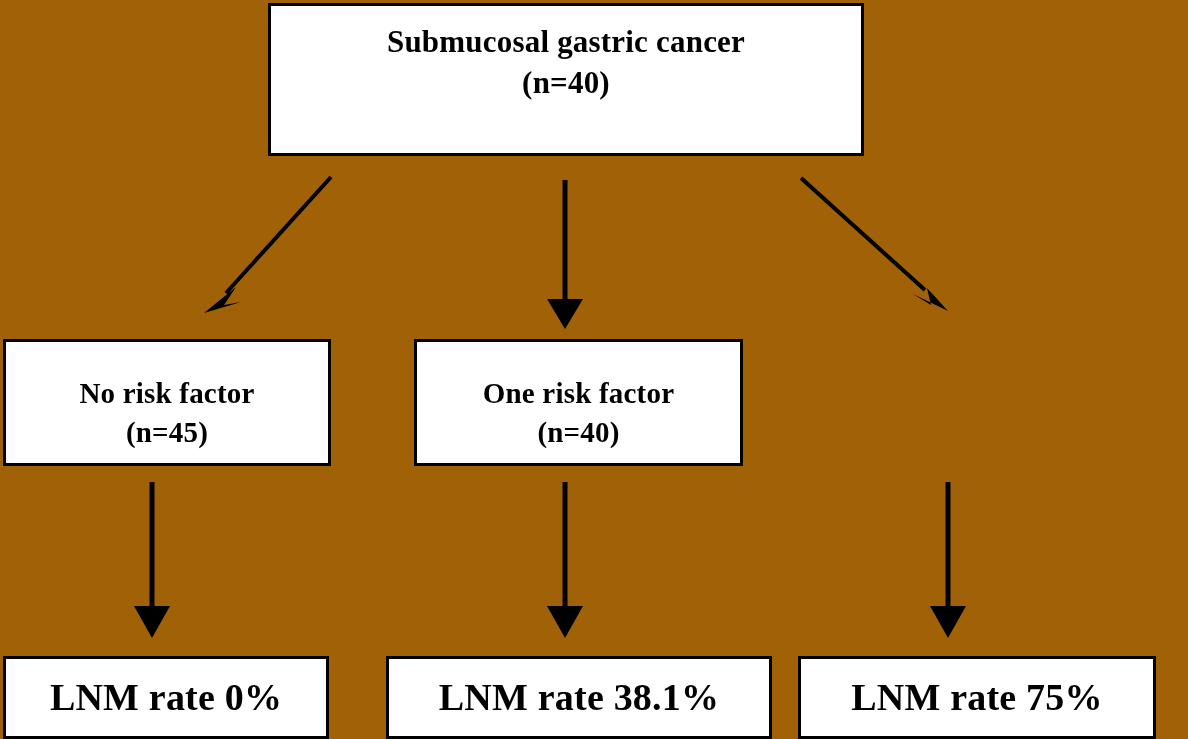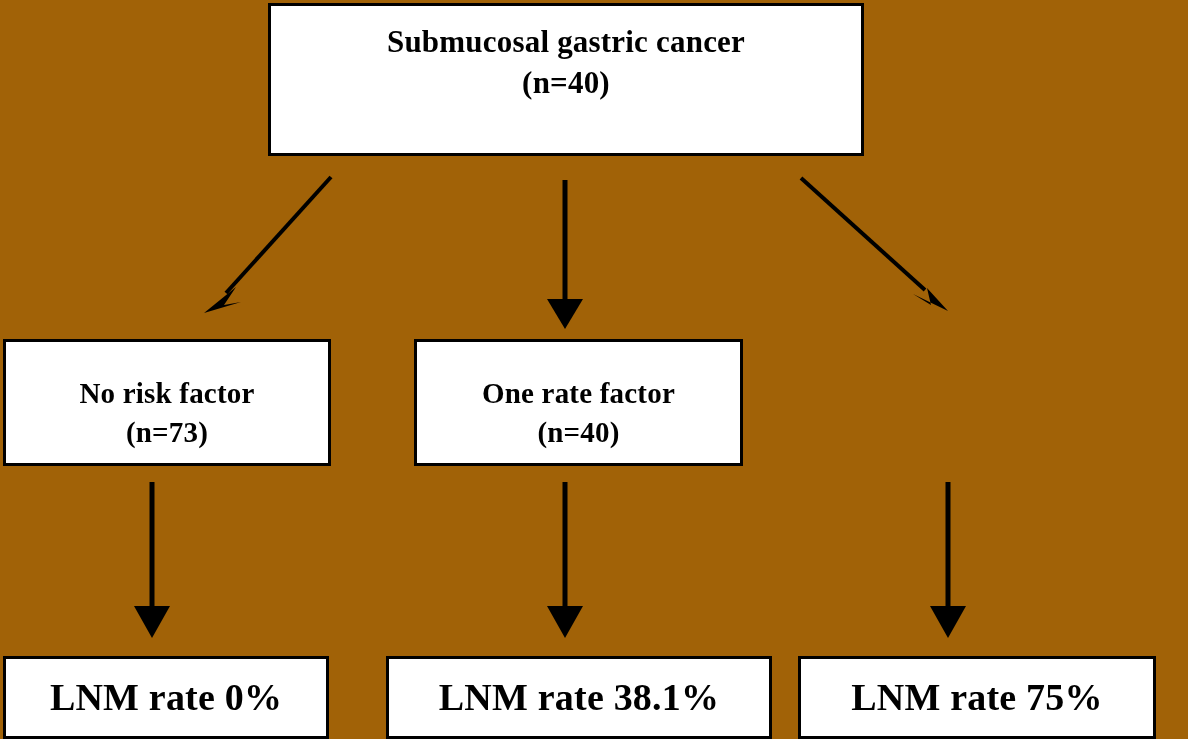--- a/index.html
+++ b/index.html
@@ -92,25 +92,25 @@
 
 <div id="flowchart-canvas">
 
   <div class="node-box" id="node-root">
     <span class="node-line">Submucosal gastric cancer</span>
     <span class="node-line">(n=40)</span>
   </div>
 
   <div class="node-box node-mid" id="node-risk-none">
     <span class="node-line">No risk factor</span>
-    <span class="node-line">(n=73)</span>
+    <span class="node-line">(n=45)</span>
   </div>
 
   <div class="node-box node-mid" id="node-risk-one">
-    <span class="node-line">One rate factor</span>
+    <span class="node-line">One risk factor</span>
     <span class="node-line">(n=40)</span>
   </div>
 
 
   <div class="node-box node-bottom" id="node-lnm-none">
     <span class="node-line">LNM rate 0%</span>
   </div>
 
   <div class="node-box node-bottom" id="node-lnm-one">
     <span class="node-line">LNM rate 38.1%</span>

